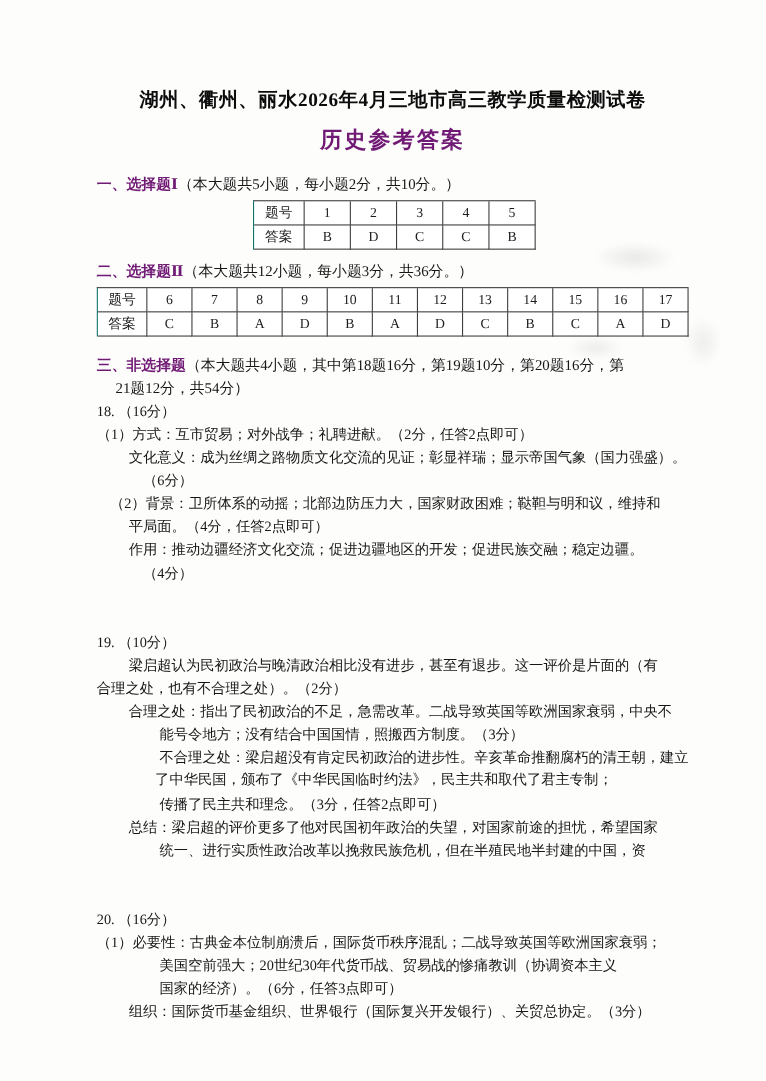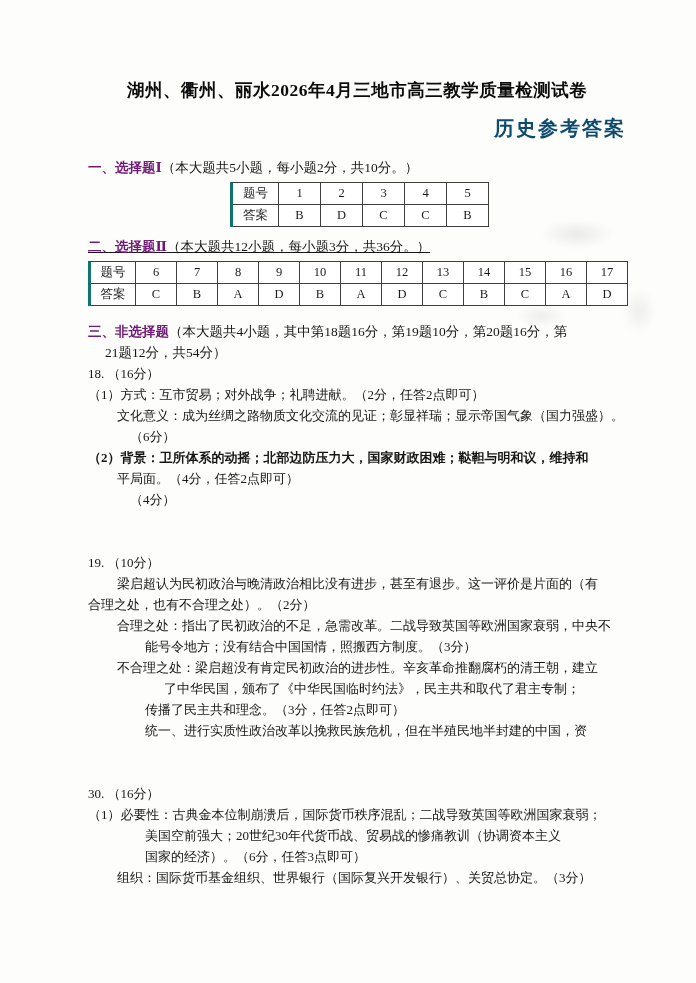--- a/index.html
+++ b/index.html
@@ -21,36 +21,36 @@
     font-size: 17.5px;
     font-weight: 700;
     text-align: center;
     letter-spacing: 0.5px;
     line-height: 24px;
     color: #0c0c0c;
   }
   .subtitle {
     font-size: 20px;
     font-weight: 700;
-    text-align: right;
+    text-align: center;
     letter-spacing: 2px;
     margin-top: 12px;
     line-height: 28px;
-    color: #0c4a6e;
+    color: #701a75;
   }
   .sec-heading { margin-top: 15px; font-size: 13.5px; }
-  .sec-heading.tight { margin-top: 9px; text-decoration: underline; }
+  .sec-heading.tight { margin-top: 9px; }
   .sec-heading b { font-weight: 700; color: #701a75; }
   .sec-heading.cont { margin-top: 0; padding-left: 17px; }
 
   .anstable {
     margin-top: 4px;
     width: max-content;
     border-top: 1px solid #3f3f3f;
-    border-left: 3px solid #0f766e;
+    border-left: 1px solid #0f766e;
     background: #fff;
   }
   .t1 { margin-left: 142px; }
   .trow { display: flex; }
   .tcell {
     border-right: 1px solid #3f3f3f;
     border-bottom: 1px solid #3f3f3f;
     height: 22px;
     line-height: 21px;
     text-align: center;
@@ -119,41 +119,43 @@
 
   <div class="questions-wrap">
 
   <div class="question-block">
         <div class="qnum">18. （16分）</div>
         <div class="qlines">
 
         <div class="aline" style="margin-left: 0px;">（1）方式：互市贸易；对外战争；礼聘进献。（2分，任答2点即可）</div>
           <div class="aline" style="margin-left: 29px;">文化意义：成为丝绸之路物质文化交流的见证；彰显祥瑞；显示帝国气象（国力强盛）。</div>
           <div class="aline" style="margin-left: 42px;">（6分）</div>
-          <div class="aline" style="margin-left: 0px; font-weight: bold;">（2）背景：卫所体系的动摇；北部边防压力大，国家财政困难；鞑靼与明和议，维持和</div>
+          <div class="aline" style="margin-left: 12px;">（2）背景：卫所体系的动摇；北部边防压力大，国家财政困难；鞑靼与明和议，维持和</div>
           <div class="aline" style="margin-left: 29px;">平局面。（4分，任答2点即可）</div>
+          <div class="aline" style="margin-left: 29px;">作用：推动边疆经济文化交流；促进边疆地区的开发；促进民族交融；稳定边疆。</div>
           <div class="aline" style="margin-left: 42px;">（4分）</div>
         </div>
       </div>
       <div class="question-block">
         <div class="qnum">19. （10分）</div>
         <div class="qlines">
 
         <div class="aline" style="margin-left: 29px;">梁启超认为民初政治与晚清政治相比没有进步，甚至有退步。这一评价是片面的（有</div>
           <div class="aline" style="margin-left: 0px;">合理之处，也有不合理之处）。（2分）</div>
           <div class="aline" style="margin-left: 29px;">合理之处：指出了民初政治的不足，急需改革。二战导致英国等欧洲国家衰弱，中央不</div>
           <div class="aline" style="margin-left: 57px;">能号令地方；没有结合中国国情，照搬西方制度。（3分）</div>
-          <div class="aline" style="margin-left: 29px;">不合理之处：梁启超没有肯定民初政治的进步性。辛亥革命推翻腐朽的清王朝，建立</div>
-          <div class="aline" style="margin-left: 76px;">了中华民国，颁布了《中华民国临时约法》，民主共和取代了君主专制；</div>
+          <div class="aline" style="margin-left: 29px; text-align: right;">不合理之处：梁启超没有肯定民初政治的进步性。辛亥革命推翻腐朽的清王朝，建立</div>
+          <div class="aline" style="margin-left: 53px; font-family: Liberation Mono, monospace;">了中华民国，颁布了《中华民国临时约法》，民主共和取代了君主专制；</div>
           <div class="aline" style="margin-left: 57px;">传播了民主共和理念。（3分，任答2点即可）</div>
+          <div class="aline" style="margin-left: 29px;">总结：梁启超的评价更多了他对民国初年政治的失望，对国家前途的担忧，希望国家</div>
           <div class="aline" style="margin-left: 57px;">统一、进行实质性政治改革以挽救民族危机，但在半殖民地半封建的中国，资</div>
         </div>
       </div>
       <div class="question-block">
-        <div class="qnum">30. （16分）</div>
+        <div class="qnum">20. （16分）</div>
         <div class="qlines">
 
         <div class="aline" style="margin-left: 0px;">（1）必要性：古典金本位制崩溃后，国际货币秩序混乱；二战导致英国等欧洲国家衰弱；</div>
           <div class="aline" style="margin-left: 57px;">美国空前强大；20世纪30年代货币战、贸易战的惨痛教训（协调资本主义</div>
           <div class="aline" style="margin-left: 57px;">国家的经济）。（6分，任答3点即可）</div>
           <div class="aline" style="margin-left: 29px;">组织：国际货币基金组织、世界银行（国际复兴开发银行）、关贸总协定。（3分）</div>
         </div>
       </div>
     </div>
 

